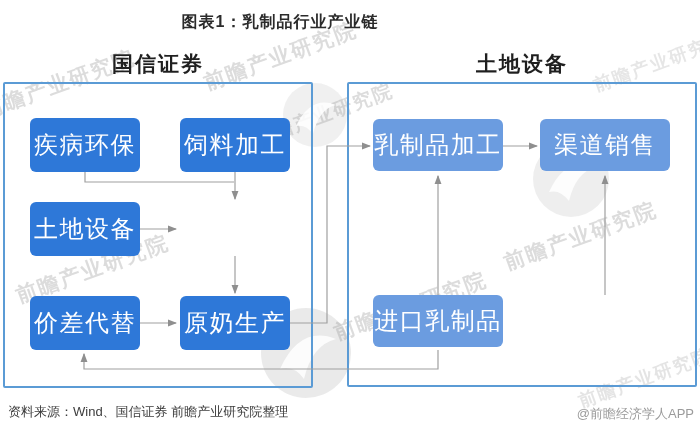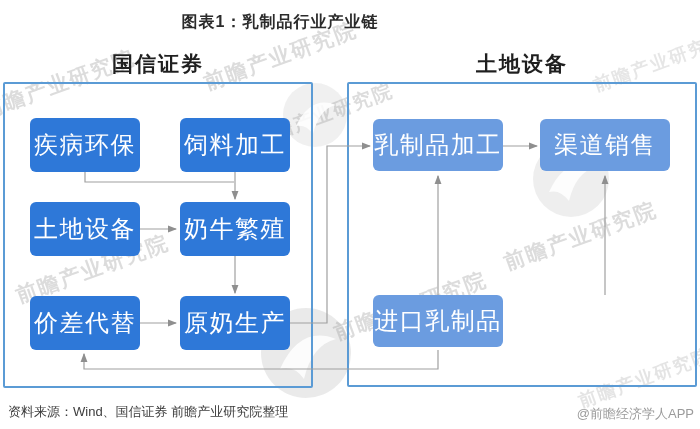--- a/index.html
+++ b/index.html
@@ -121,21 +121,20 @@
   <div class="title">图表1：乳制品行业产业链</div>
   <div class="section-label upstream-label">国信证券</div>
   <div class="section-label downstream-label">土地设备</div>
 
   <div class="container upstream-box"></div>
   <div class="container downstream-box"></div>
 
   <div class="node up n0">疾病环保</div>
   <div class="node up n1">饲料加工</div>
   <div class="node up n2">土地设备</div>
-  <div class="node up n3">奶牛繁殖</div>
   <div class="node up n5">原奶生产</div>
   <div class="node up n4">价差代替</div>
 
   <div class="node down d0">乳制品加工</div>
   <div class="node down d1">渠道销售</div>
   <div class="node down d2">进口乳制品</div>
 
   <svg class="arrows" width="700" height="429">
     <defs>
       <marker id="ah" markerWidth="8" markerHeight="6" refX="7" refY="3" orient="auto">

